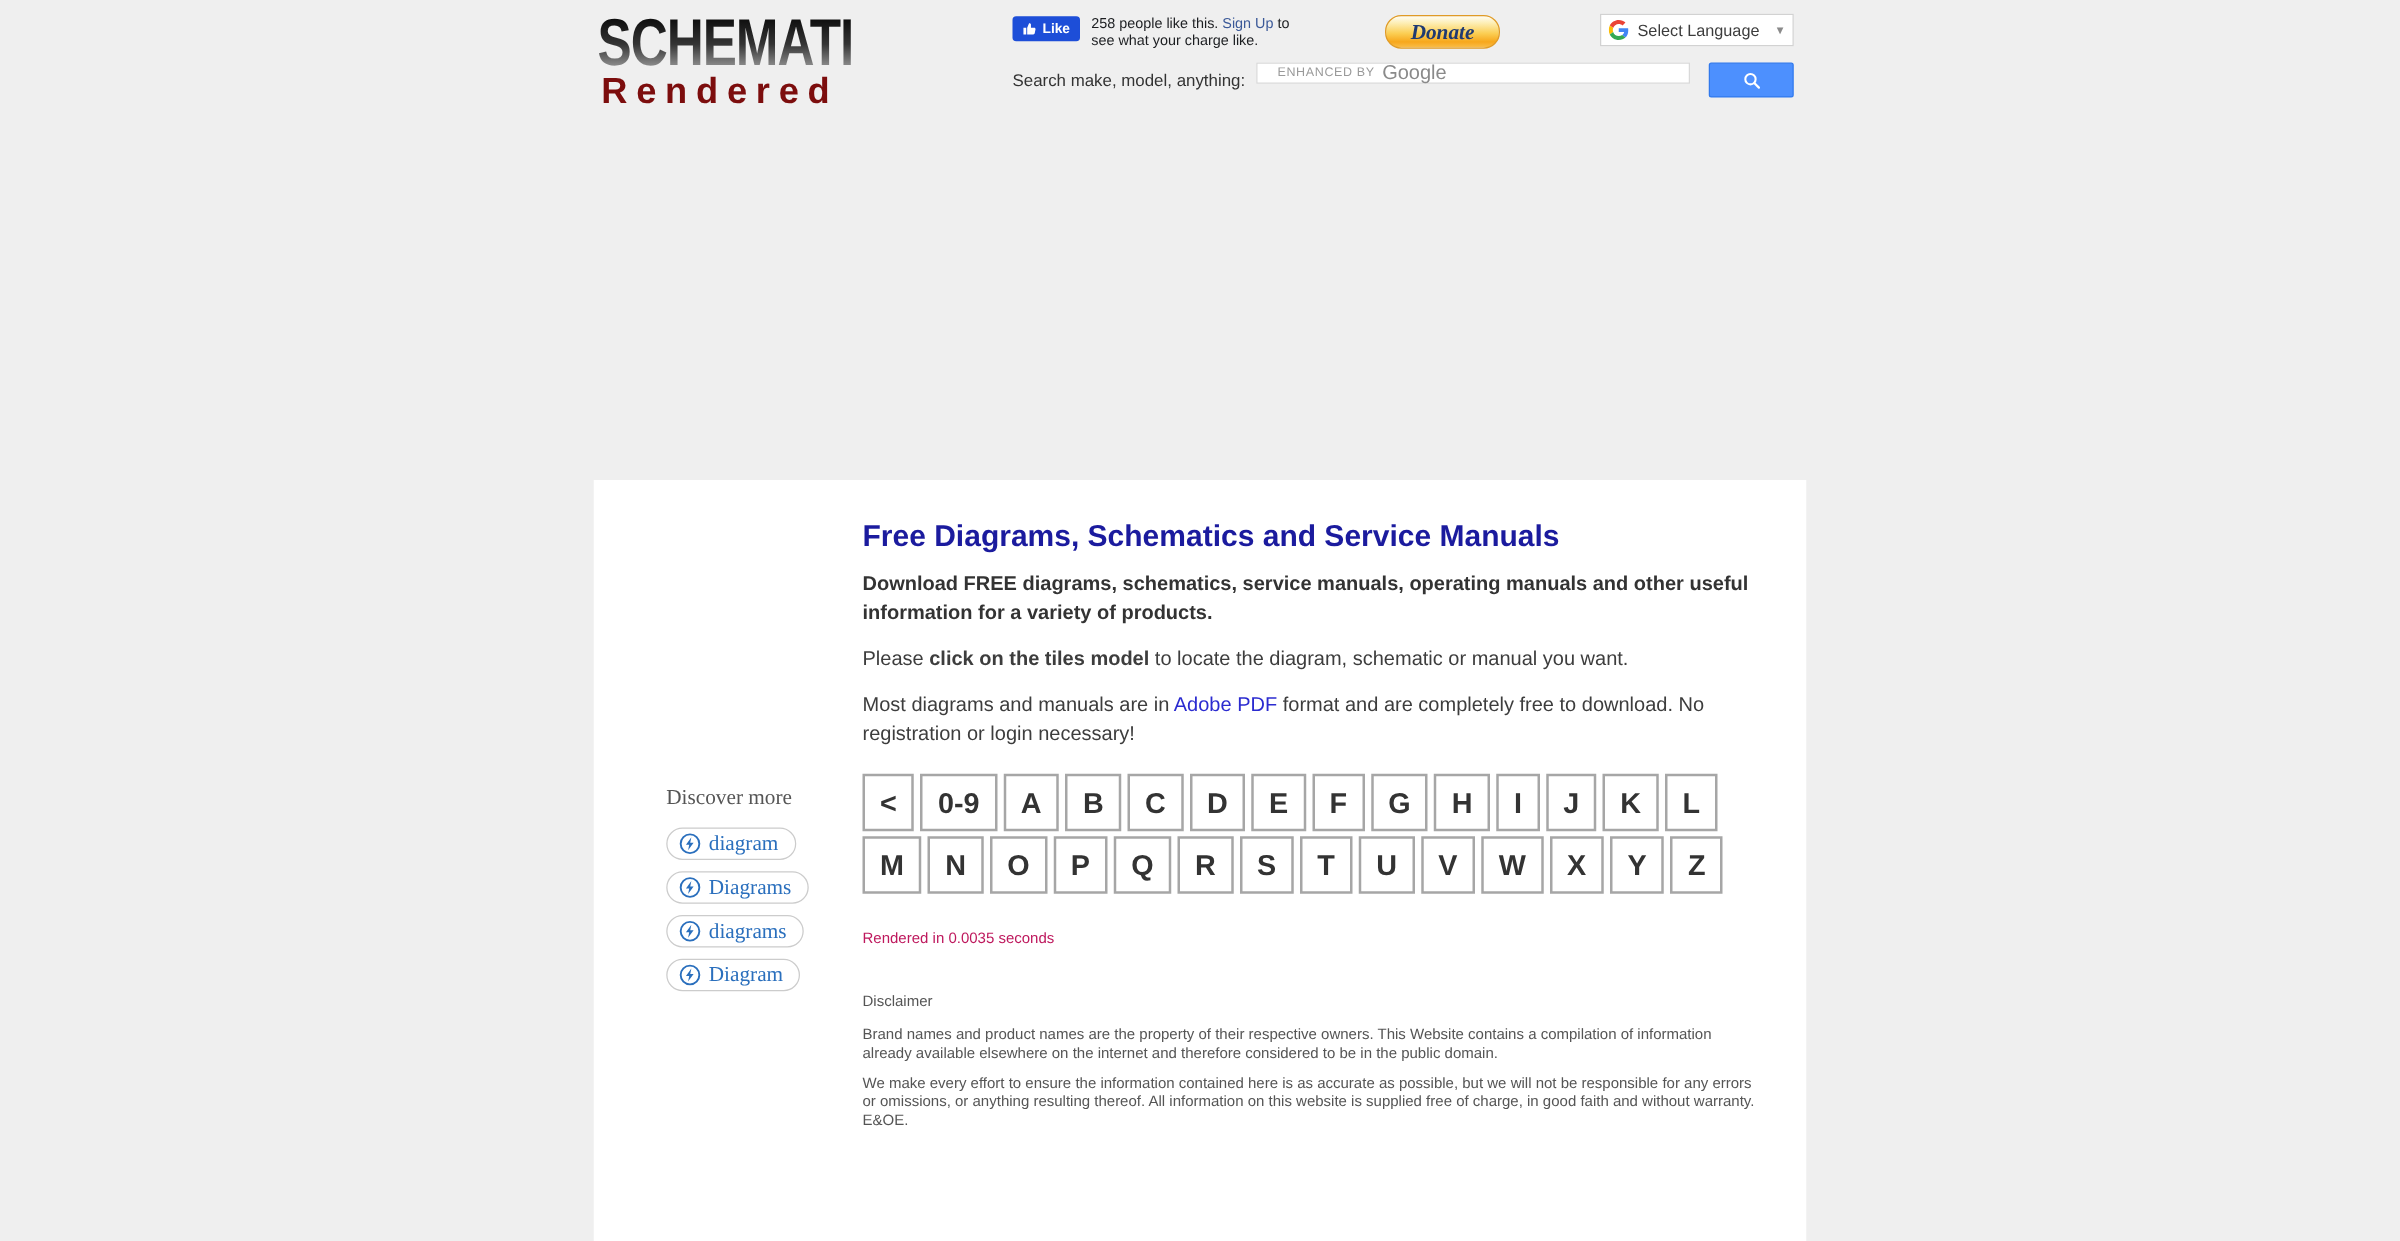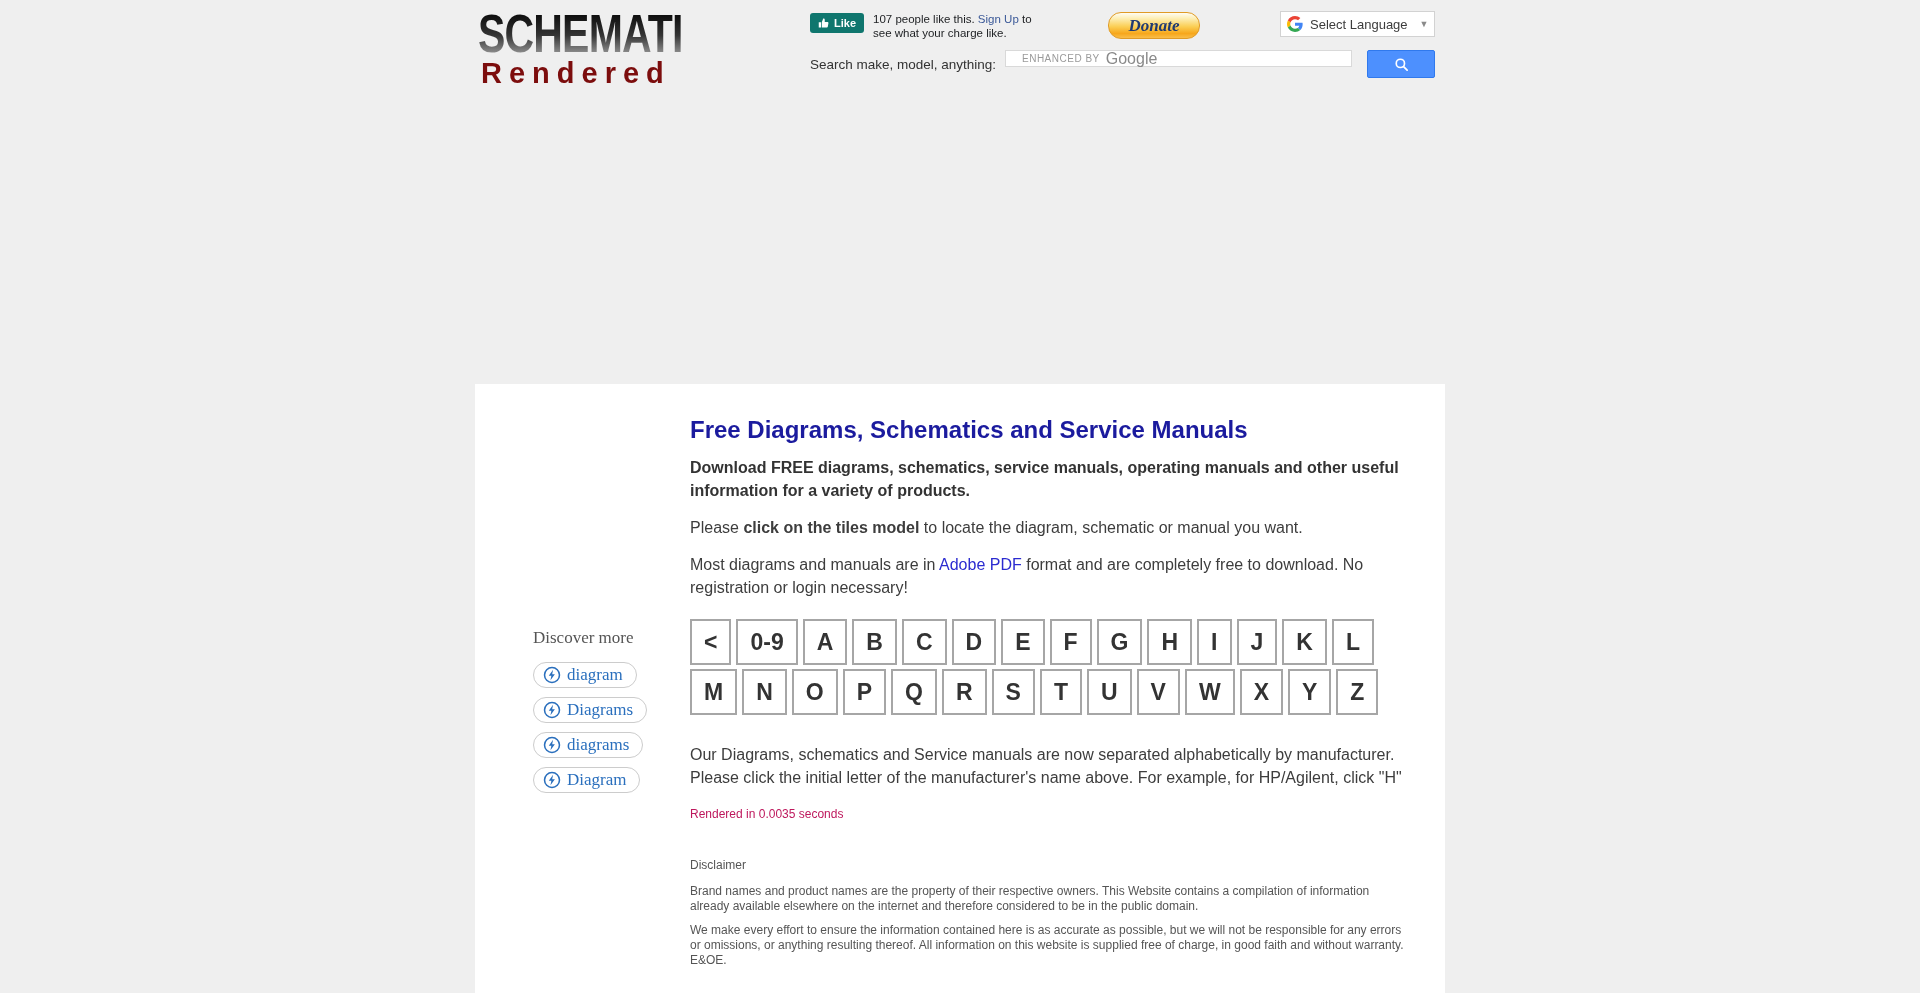--- a/index.html
+++ b/index.html
@@ -13,21 +13,21 @@
   .logo-main {
     font-weight:700; font-size:50px; letter-spacing:-1px; line-height:0.92;
     transform:scale(0.82,1.06); transform-origin:left top; white-space:nowrap;
     background:linear-gradient(180deg,#0c0c0c 8%,#343434 52%,#a9a9a9 100%);
     -webkit-background-clip:text; background-clip:text; color:transparent;
   }
   .logo-sub { font-weight:700; font-size:29px; color:#7c0d0d; letter-spacing:7px; margin-top:1px; padding-left:3px; white-space:nowrap; }
 
   .like-btn {
     position:absolute; left:335px; top:13px; height:20px; padding:0 8px;
-    background:#0f766e; border-radius:3px; color:#fff; font-size:11px; font-weight:700;
+    background:#1d4ed8; border-radius:3px; color:#fff; font-size:11px; font-weight:700;
     display:inline-flex; align-items:center; gap:4px; border:none; cursor:pointer;
   }
   .fb-text { position:absolute; left:398px; top:12px; width:175px; font-size:11.5px; line-height:14px; color:#1c1e21; }
   .fb-text a { color:#3b5998; text-decoration:none; cursor:pointer; }
 
   .donate-btn {
     position:absolute; left:633px; top:12px; width:92px; height:27px;
     border:1px solid #e09b26; border-radius:13px; cursor:pointer;
     background:linear-gradient(180deg,#fffdf4 0%,#fdeeb4 22%,#fbce53 55%,#f7a71c 82%,#f9bd49 100%);
     color:#1f3a72; font-family:"Liberation Serif", serif; font-style:italic; font-weight:700; font-size:17px;
@@ -95,21 +95,21 @@
     <div class="logo-sub">Rendered</div>
   </div>
 
   <button class="like-btn">
     <svg width="12" height="12" viewBox="0 0 16 16">
         <path fill="#ffffff" d="M1 7h3v7H1zM5 14h6.5c.8 0 1.5-.6 1.6-1.4l.8-4.2c.1-.9-.5-1.6-1.4-1.6H9V3.5C9 2.7 8.3 2 7.5 2H7L5 7z"></path>
       </svg>
     <span>Like</span>
   </button>
   <div class="fb-text">
-    <span>107 people like this.</span>
+    <span>258 people like this.</span>
     <a href="#">Sign Up</a>
     <span>to</span>
     <span>see what your charge like.</span>
   </div>
 
   <button class="donate-btn">Donate</button>
 
   <div class="lang-box">
     <svg class="g-icon" viewBox="0 0 48 48">
       <path fill="#EA4335" d="M24 9.5c3.54 0 6.71 1.22 9.21 3.6l6.85-6.85C35.9 2.38 30.47 0 24 0 14.62 0 6.51 5.38 2.56 13.22l7.98 6.19C12.43 13.72 17.74 9.5 24 9.5z"></path>
@@ -202,21 +202,20 @@
         <span class="tile">T</span>
         <span class="tile">U</span>
         <span class="tile">V</span>
         <span class="tile">W</span>
         <span class="tile">X</span>
         <span class="tile">Y</span>
         <span class="tile">Z</span>
       </div>
     </div>
 
-    <p class="para">Our Diagrams, schematics and Service manuals are now separated alphabetically by manufacturer. Please click the initial letter of the manufacturer's name above. For example, for HP/Agilent, click "H"</p>
     <p class="rendered">Rendered in 0.0035 seconds</p>
 
     <div class="disclaimer">
       <div class="d-title">Disclaimer</div>
       <p>Brand names and product names are the property of their respective owners. This Website contains a compilation of information already available elsewhere on the internet and therefore considered to be in the public domain.</p>
       <p>We make every effort to ensure the information contained here is as accurate as possible, but we will not be responsible for any errors or omissions, or anything resulting thereof. All information on this website is supplied free of charge, in good faith and without warranty. E&amp;OE.</p>
 
     </div>
   </div>
 </div>

